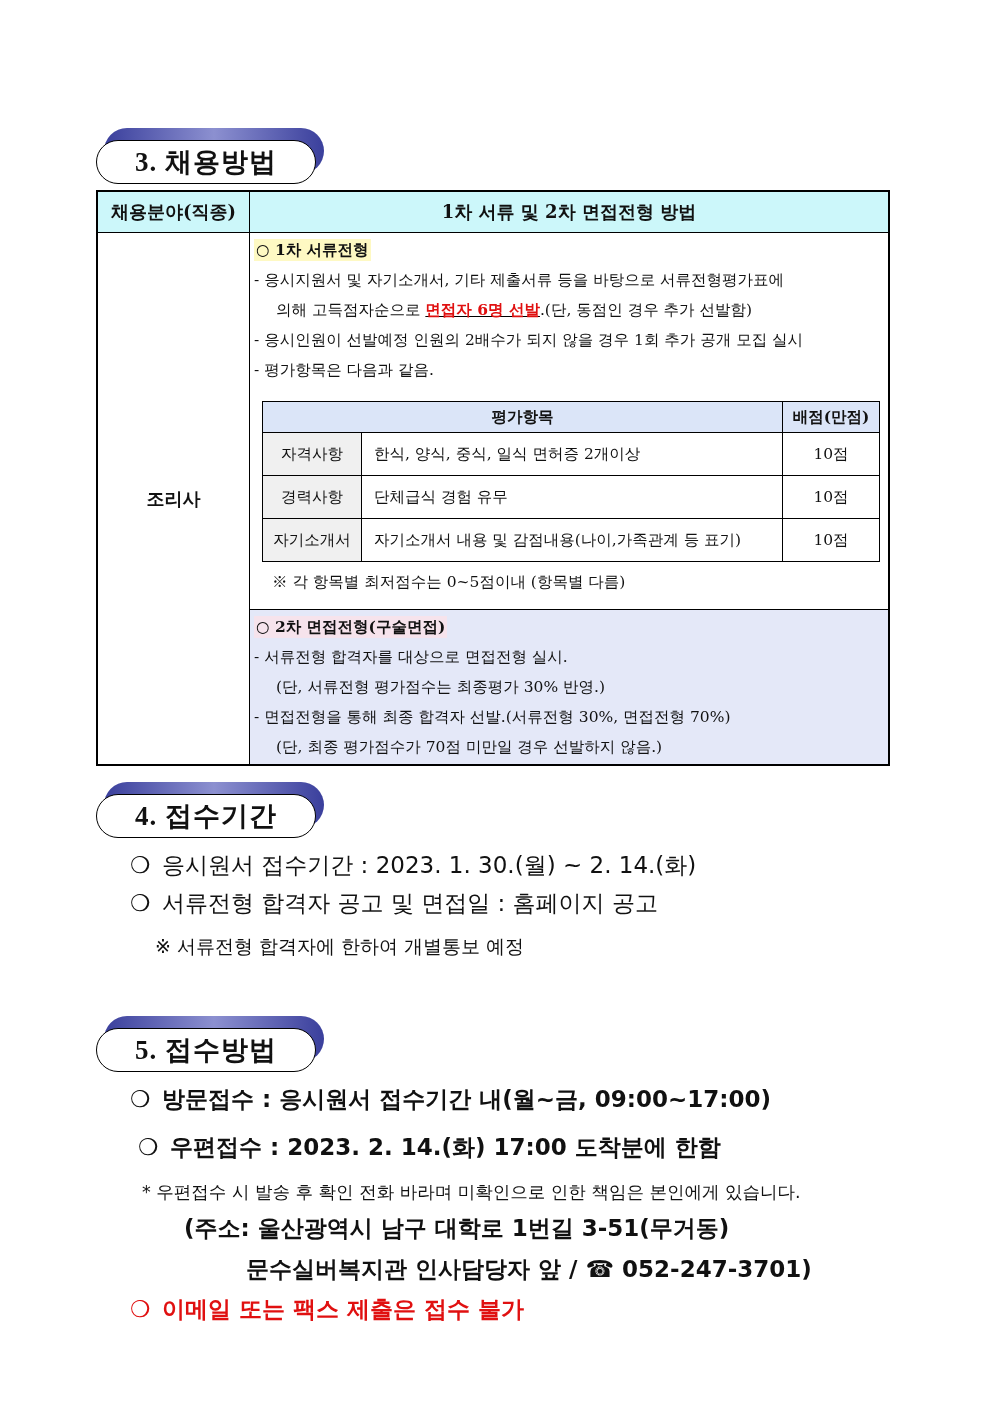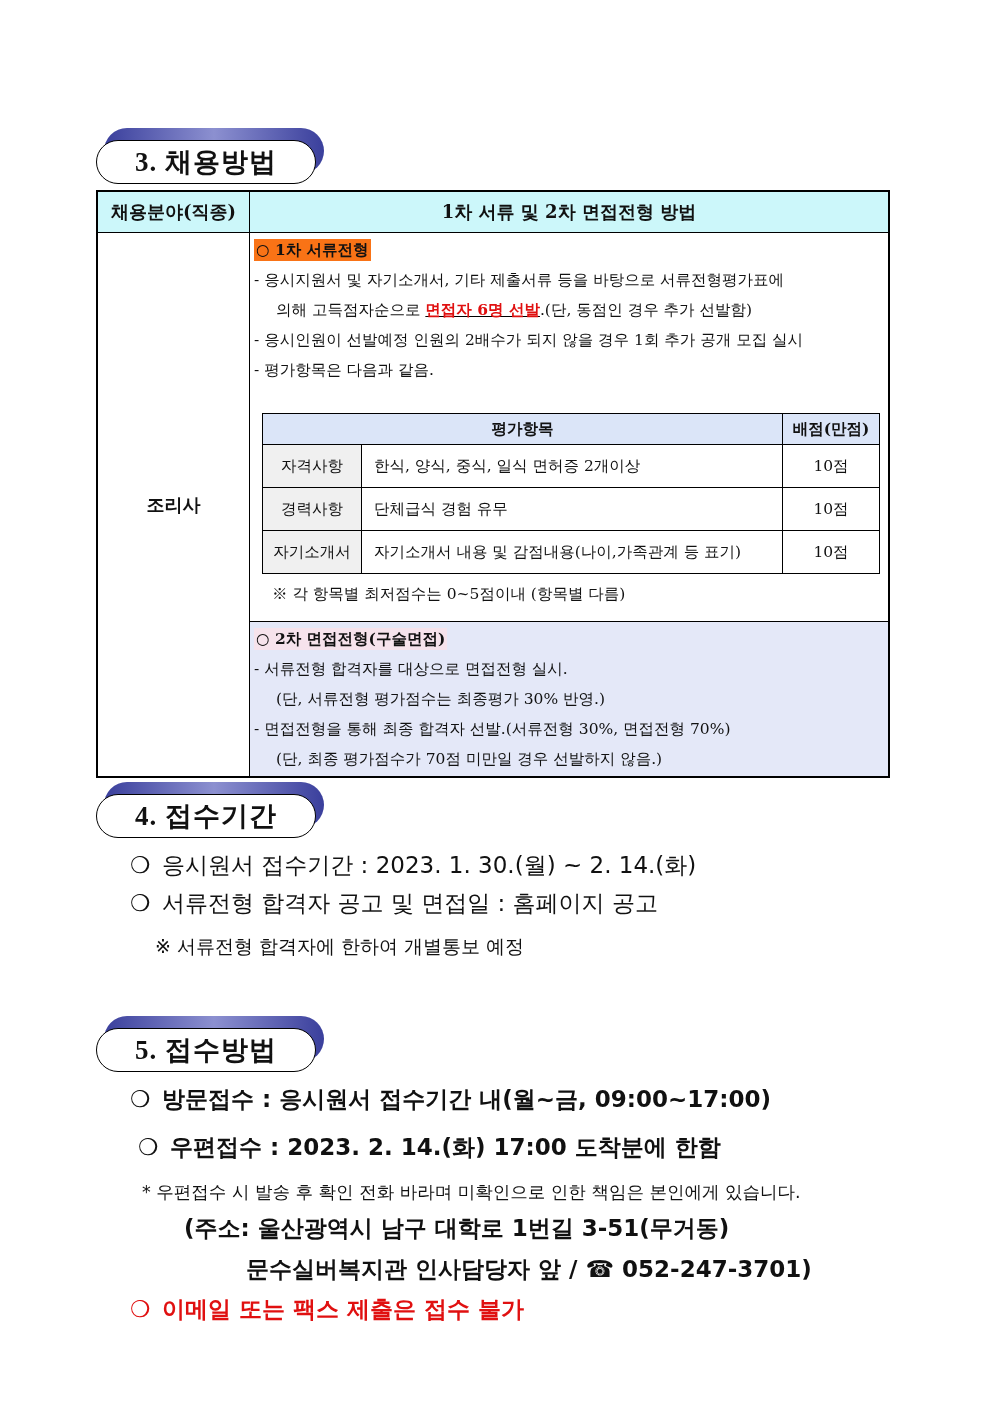--- a/index.html
+++ b/index.html
@@ -16,27 +16,27 @@
 
   table.main { position:absolute; left:96px; top:190px; width:794px; border-collapse:collapse;
        border:2px solid #000; }
   table.main td, table.main th { border:1.5px solid #000; padding:0; }
   table.main th { background:#ccf7fa; height:40px; font-weight:bold; font-size:18px; }
   .col1 { width:151px; }
   .job { text-align:center; font-weight:bold; font-size:18px; }
 
   .block1 { padding:2px 0 0 4px; font-size:15.5px; line-height:30px; }
   .block2 { padding:2px 0 2px 4px; font-size:15.5px; line-height:30px; background:#e4e8f8; }
-  .subhead { display:inline-block; background:#f97316; font-weight:bold; line-height:22px; padding:0 2px; }
+  .subhead { display:inline-block; background:#fef9c3; font-weight:bold; line-height:22px; padding:0 2px; }
   .subhead2 { display:inline-block; background:#f6e3ec; font-weight:bold; line-height:22px; padding:0 2px; }
   .line { white-space:nowrap; }
   .indent { padding-left:22px; }
   .red { color:#e01010; font-weight:bold; text-decoration:underline; text-decoration-color:#000; }
 
-  table.eval { margin:28px 0 0 8px; width:618px; border-collapse:collapse; border:1px solid #000; }
+  table.eval { margin:16px 0 0 8px; width:618px; border-collapse:collapse; border:1px solid #000; }
   table.eval td { border:1px solid #000; font-size:15.5px; height:42px; }
   table.eval .hdr td { background:#dbe5f8; height:26px; font-weight:bold; text-align:center; }
   table.eval .cat { background:#f0f0f0; text-align:center; width:98px; }
   table.eval .desc { padding-left:12px; }
   table.eval .pts { text-align:center; width:96px; }
   .note { padding:4px 0 11px 18px; line-height:32px; }
 
   .plain { position:absolute; font-family:"DejaVu Sans","Liberation Sans",sans-serif; white-space:nowrap; }
   .big { font-size:23px; }
   .bold { font-weight:bold; }

